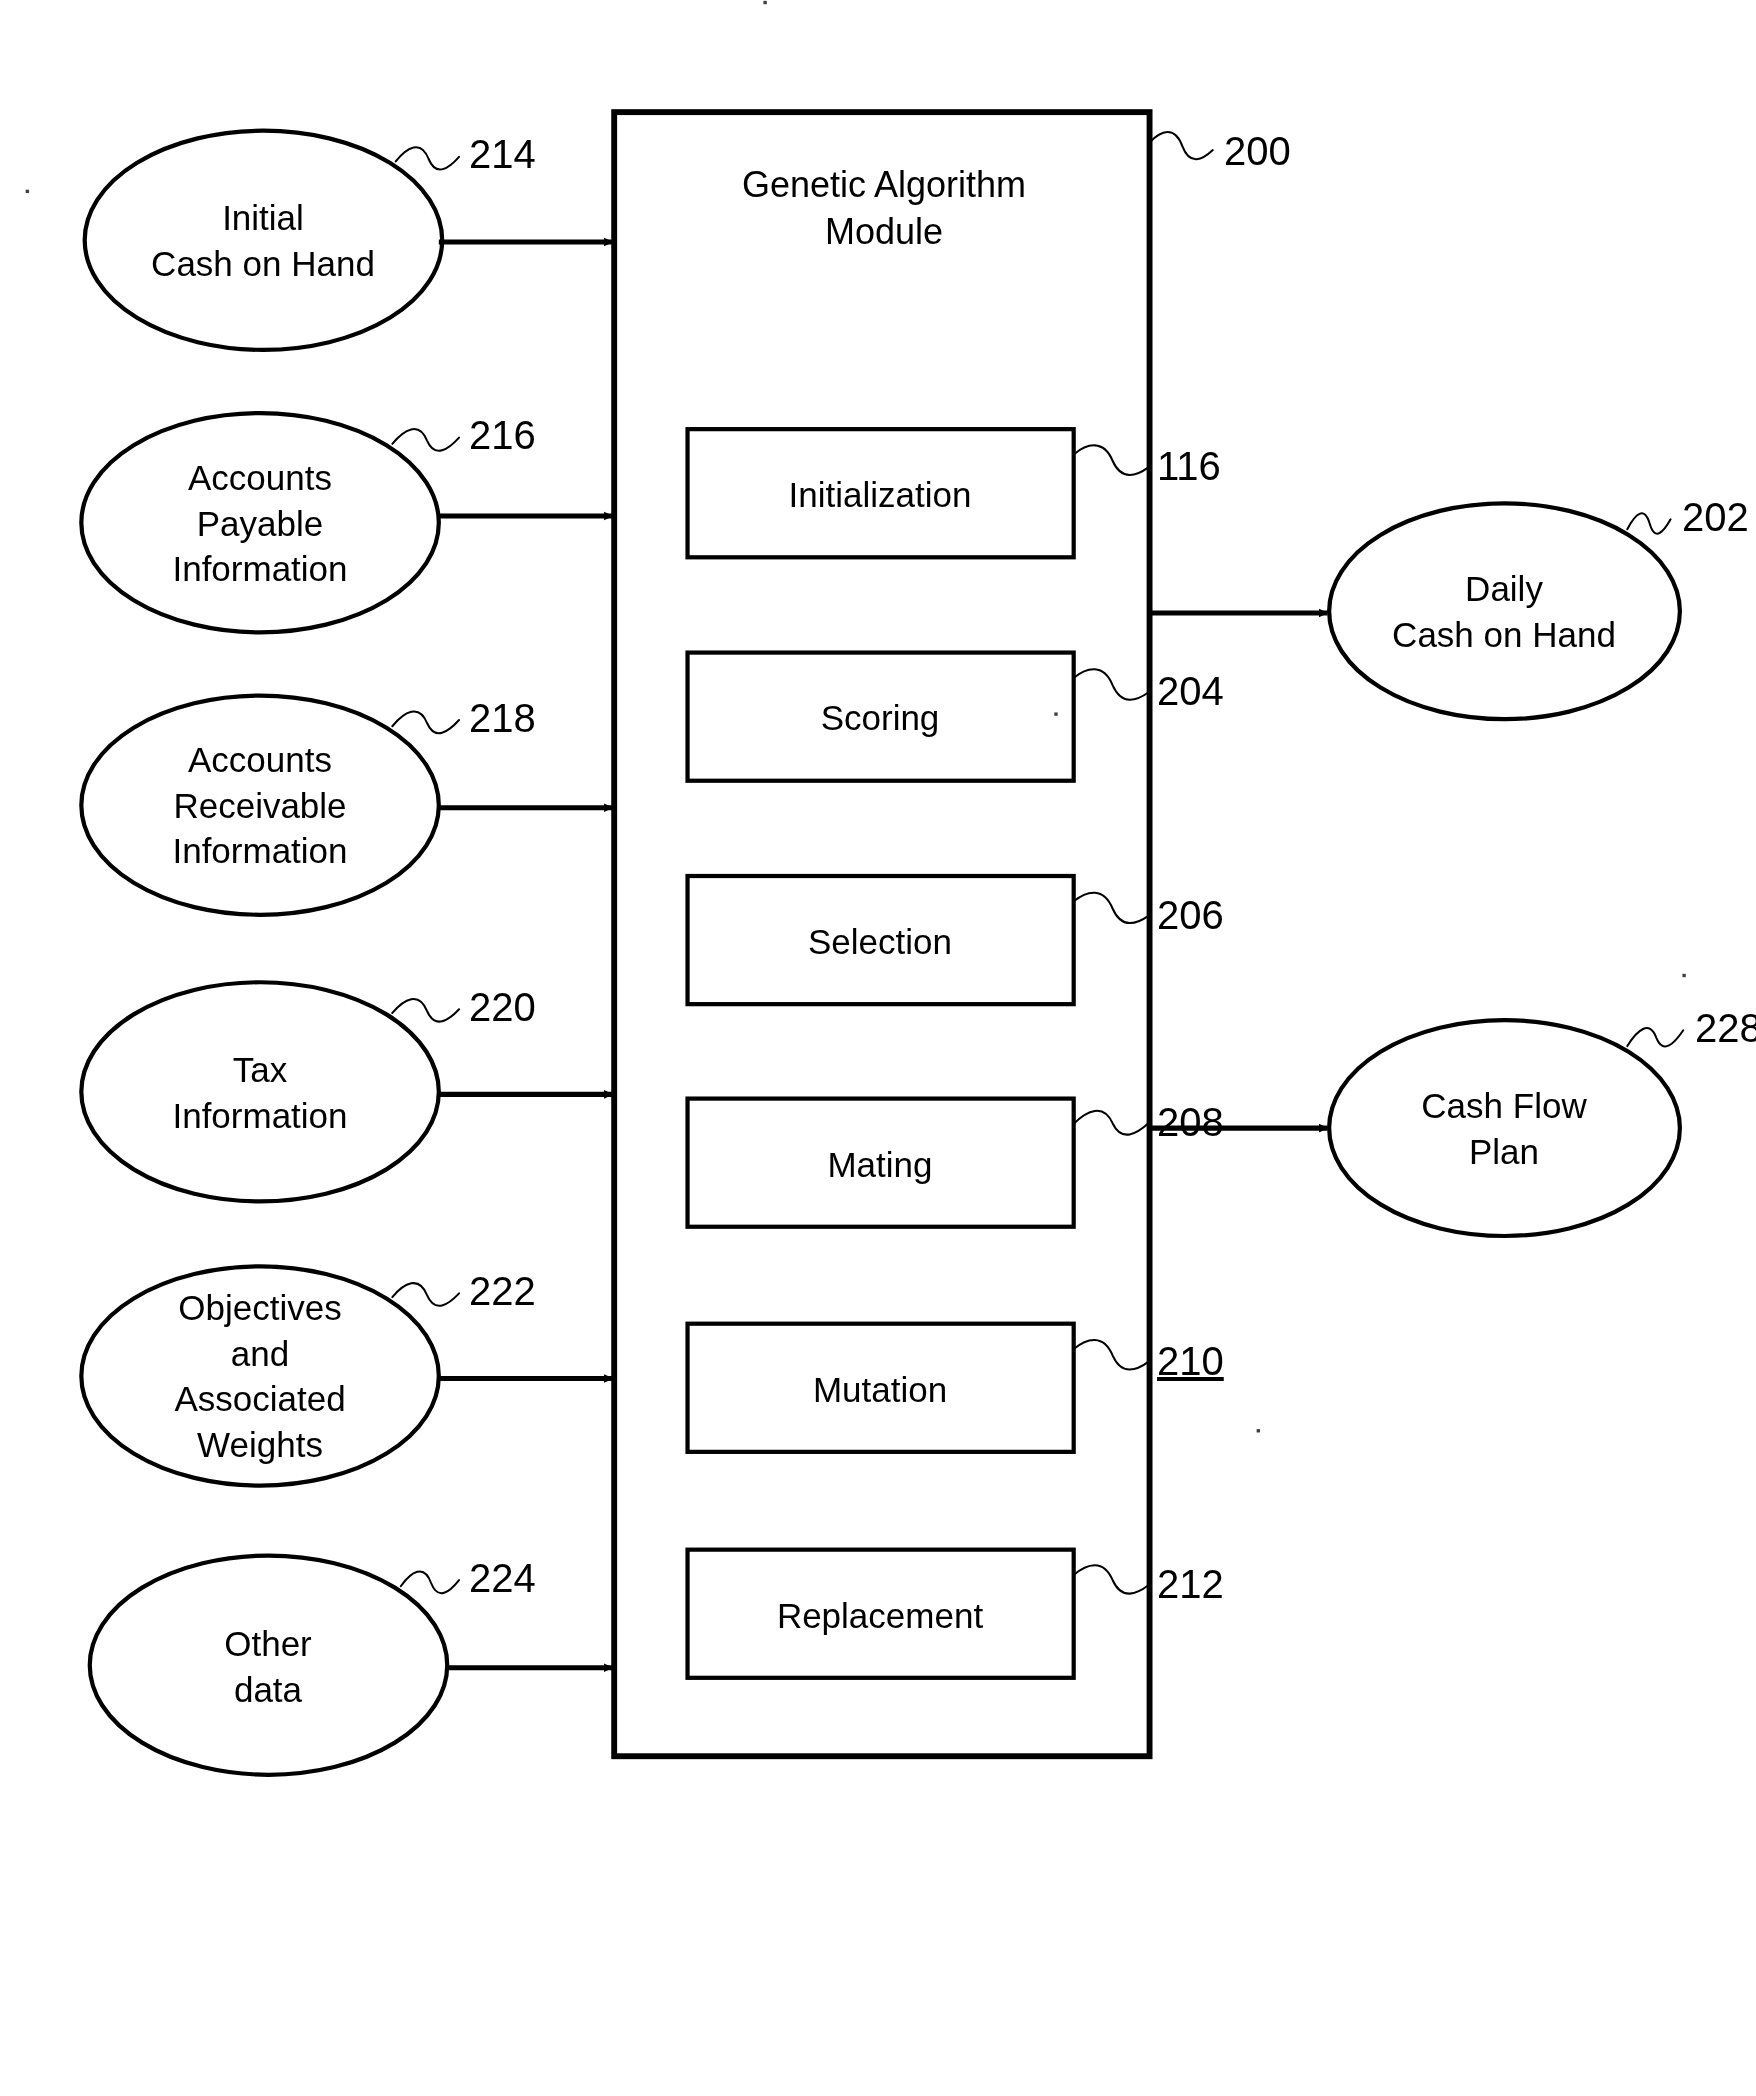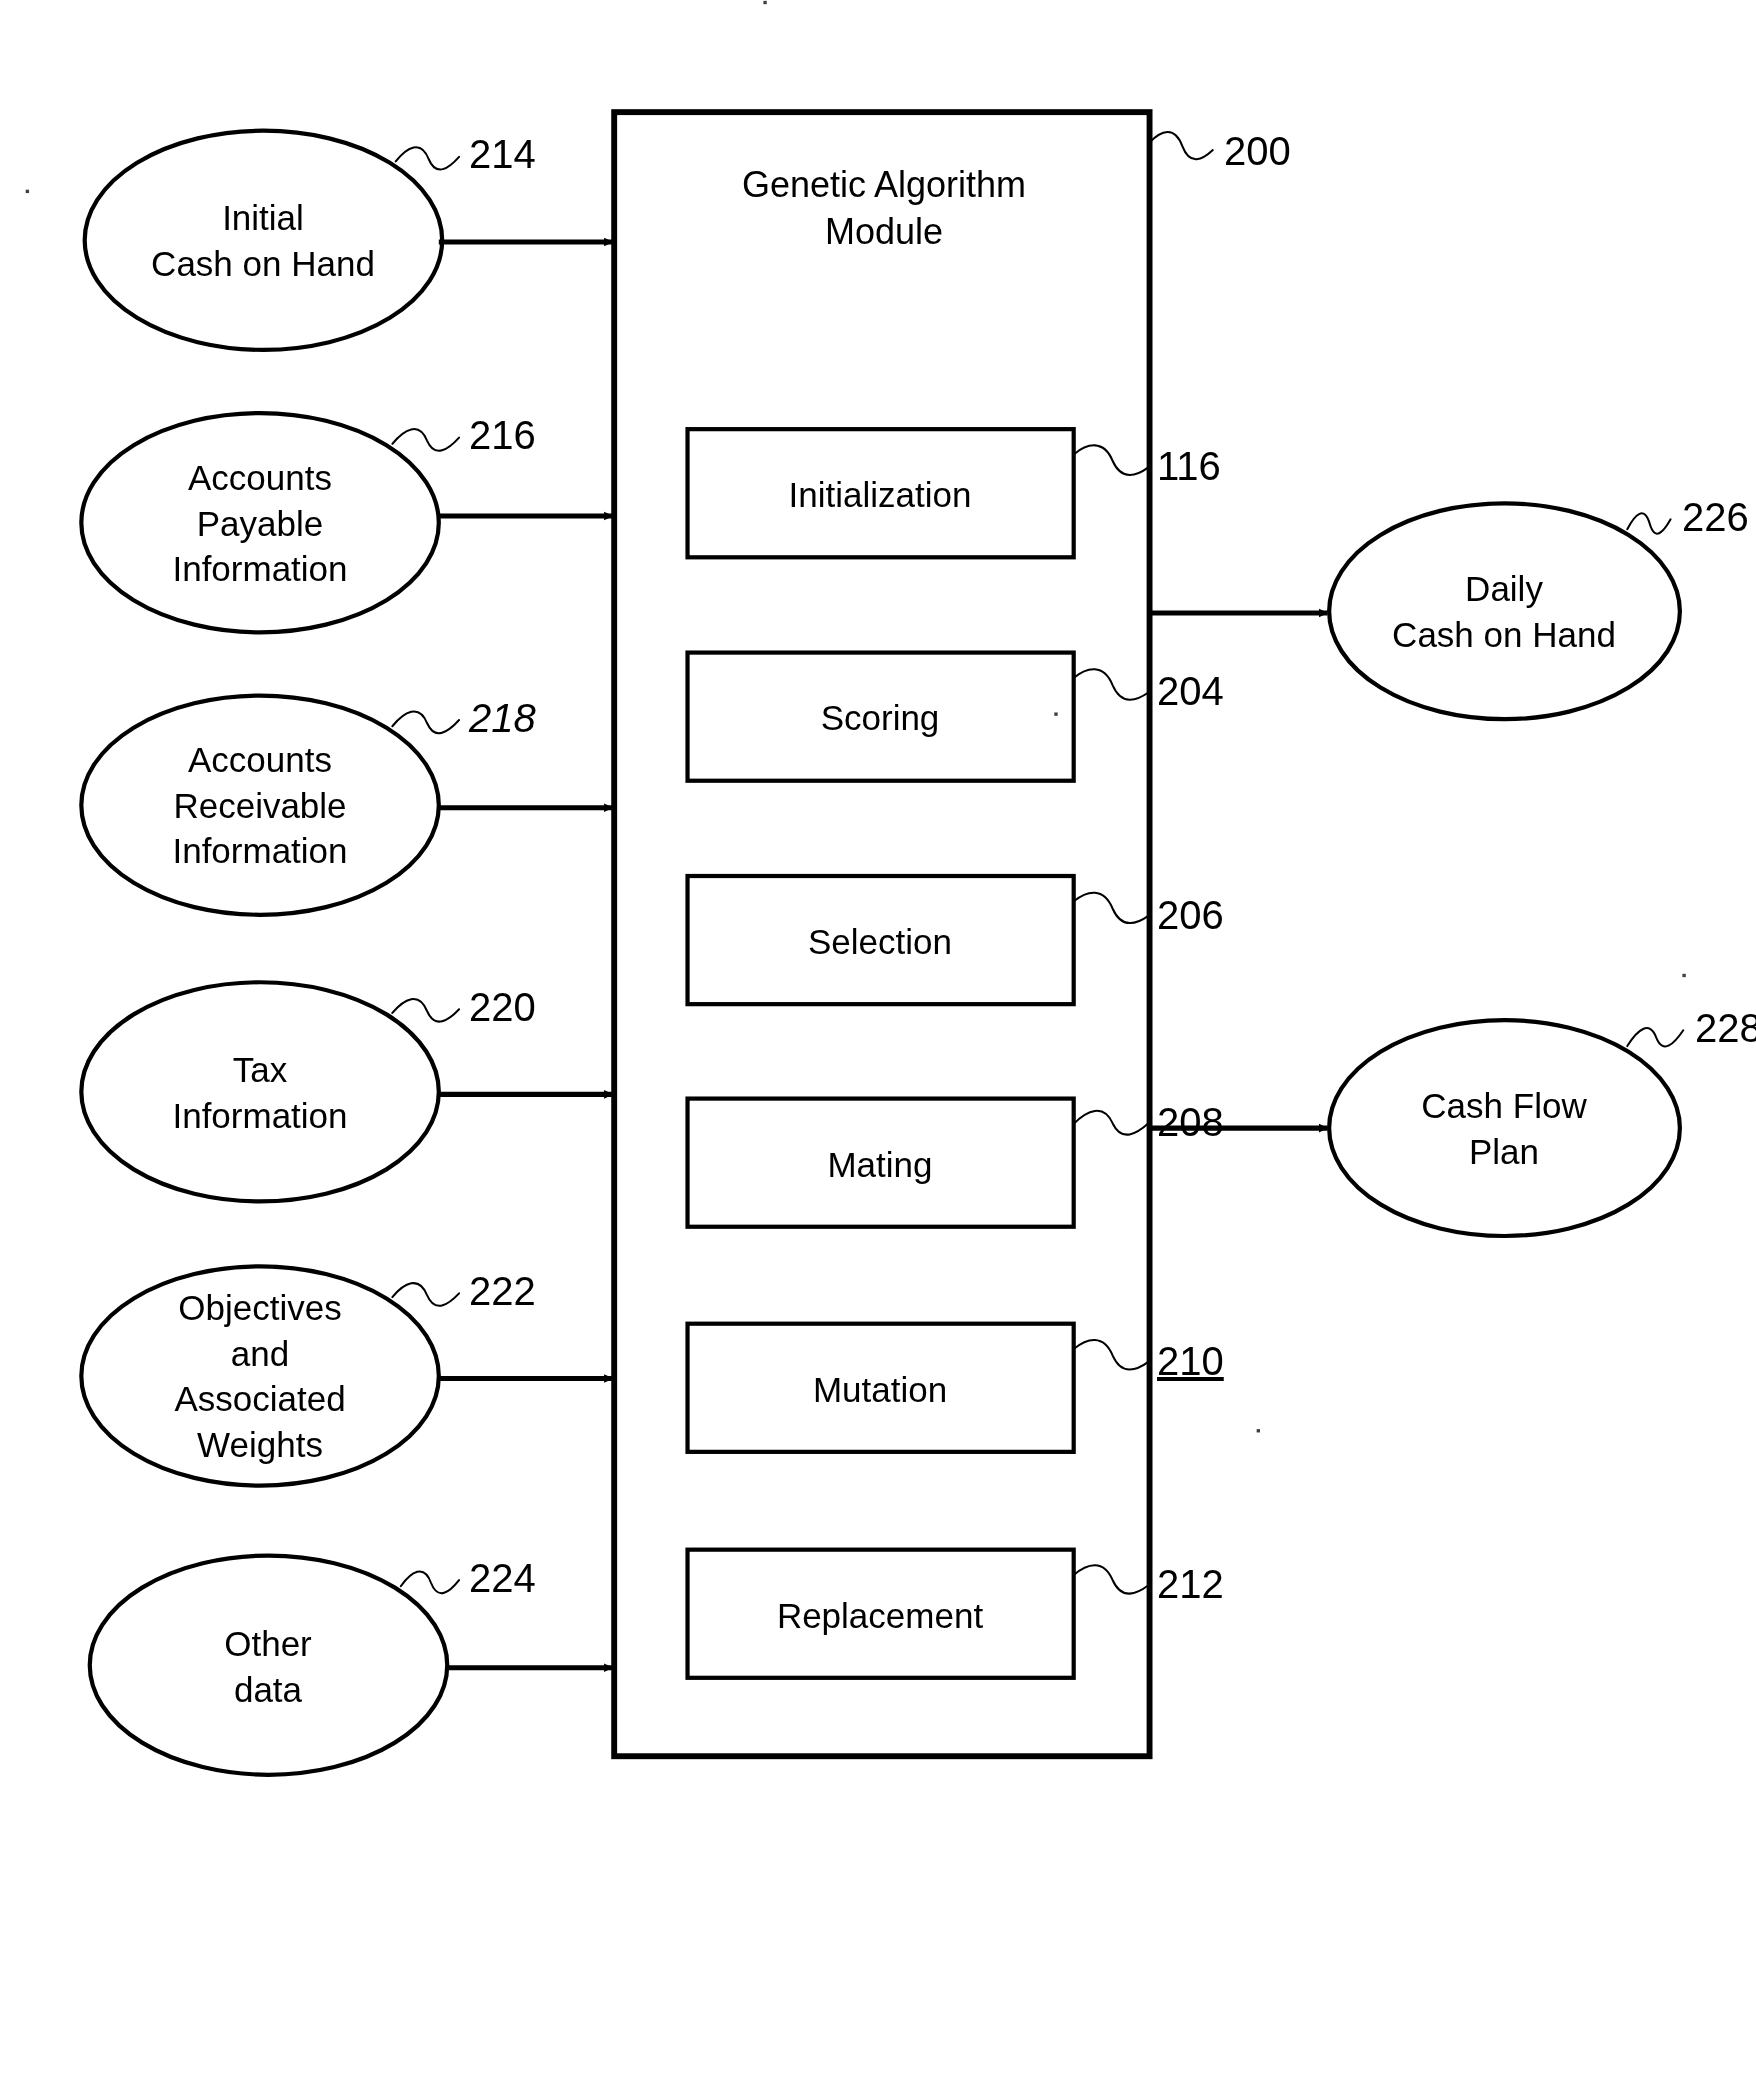--- a/index.html
+++ b/index.html
@@ -229,35 +229,35 @@
       <div class="lbl ctr node-label" style="left: 263px; top: 240px;">Initial
 Cash on Hand</div>
       <div class="lbl refnum" style="left: 469px; top: 128px; text-align: left;">214</div>
       <div class="lbl ctr node-label" style="left: 260px; top: 523px;">Accounts
 Payable
 Information</div>
       <div class="lbl refnum" style="left: 469px; top: 409px; text-align: left;">216</div>
       <div class="lbl ctr node-label" style="left: 260px; top: 805px;">Accounts
 Receivable
 Information</div>
-      <div class="lbl refnum" style="left: 469px; top: 692px; text-align: right; font-style: italic;">218</div>
+      <div class="lbl refnum" style="left: 469px; top: 692px; text-align: right;">218</div>
       <div class="lbl ctr node-label" style="left: 260px; top: 1092px;">Tax
 Information</div>
       <div class="lbl refnum" style="left: 469px; top: 981px; text-align: left;">220</div>
       <div class="lbl ctr node-label" style="left: 260px; top: 1376px;">Objectives
 and
 Associated
 Weights</div>
       <div class="lbl refnum" style="left: 469px; top: 1265px; text-align: left;">222</div>
       <div class="lbl ctr node-label" style="left: 268px; top: 1666px;">Other
 data</div>
       <div class="lbl refnum" style="left: 469px; top: 1552px; text-align: left;">224</div>
       <div class="lbl ctr node-label" style="left: 1504px; top: 611px;">Daily
 Cash on Hand</div>
-      <div class="lbl refnum" style="left: 1682px; top: 491px; text-align: left;">226</div>
+      <div class="lbl refnum" style="left: 1682px; top: 491px; text-align: left;">202</div>
       <div class="lbl ctr node-label" style="left: 1504px; top: 1128px;">Cash Flow
 Plan</div>
       <div class="lbl refnum" style="left: 1695px; top: 1002px; text-align: left;">228</div>
     </div>
 
   <div class="lbl figcaption ctr" style="left:877px; top:2028px;">FIG. 4</div>
 
 </div>
 
 

